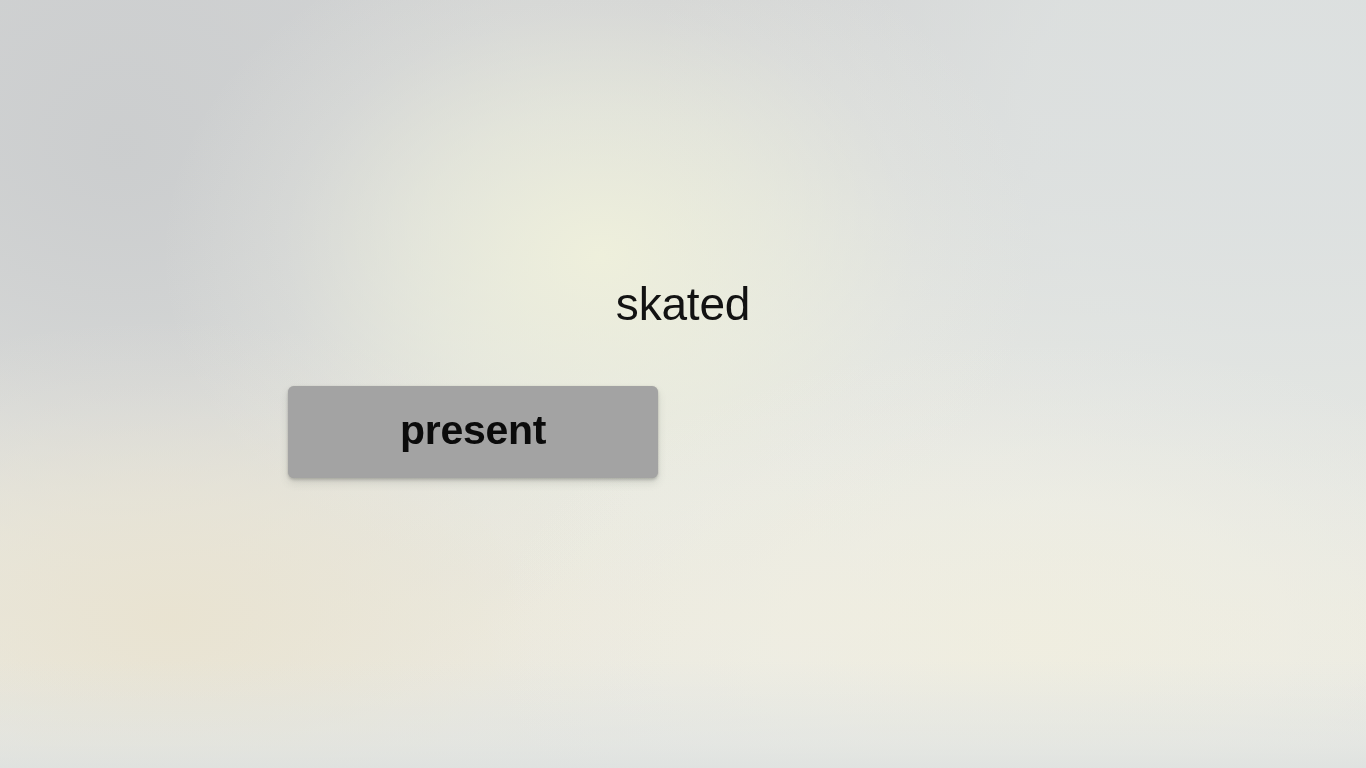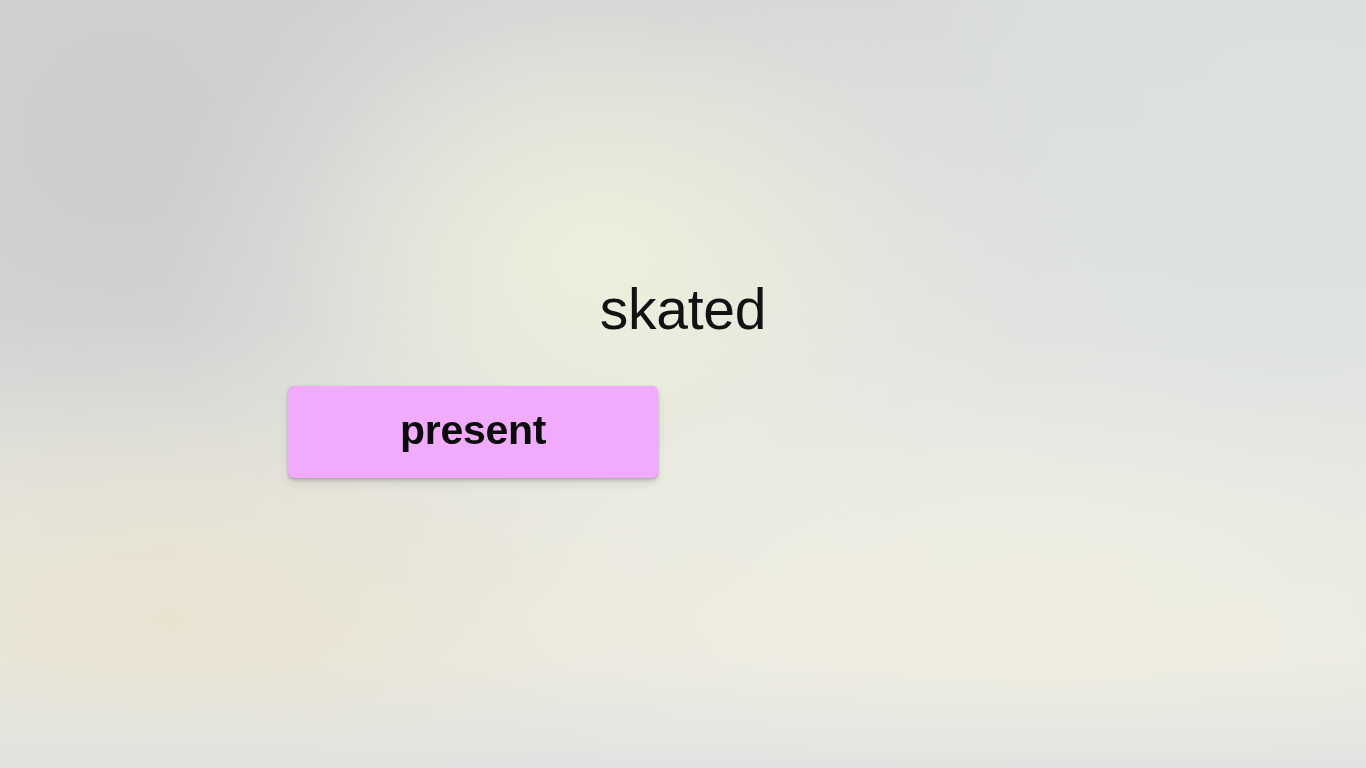--- a/index.html
+++ b/index.html
@@ -108,21 +108,21 @@
     width: 100%;
     height: 100%;
   }
 
   .prompt-word {
     position: absolute;
     left: 0;
     right: 0;
     top: 281px;
     text-align: center;
-    font-size: 57px;
+    font-size: 46px;
     font-weight: 400;
     line-height: 1;
     color: #121212;
     letter-spacing: -0.2px;
     white-space: nowrap;
   }
 
   .choice-row {
     position: absolute;
     left: 288px;
@@ -130,21 +130,21 @@
     width: 806px;
     height: 92px;
     display: flex;
     justify-content: space-between;
     align-items: stretch;
   }
 
   .choice-button {
     width: 370px;
     height: 92px;
-    background: #f0abfc;
+    background: #a3a3a3;
     border: none;
     border-radius: 6px;
     box-shadow:
       0 2px 3px rgba(90, 92, 88, 0.30),
       0 5px 8px rgba(90, 92, 88, 0.16),
       0 0 1px rgba(90, 92, 88, 0.22);
     display: flex;
     align-items: center;
     justify-content: center;
     font-family: "Liberation Sans", "DejaVu Sans", sans-serif;

